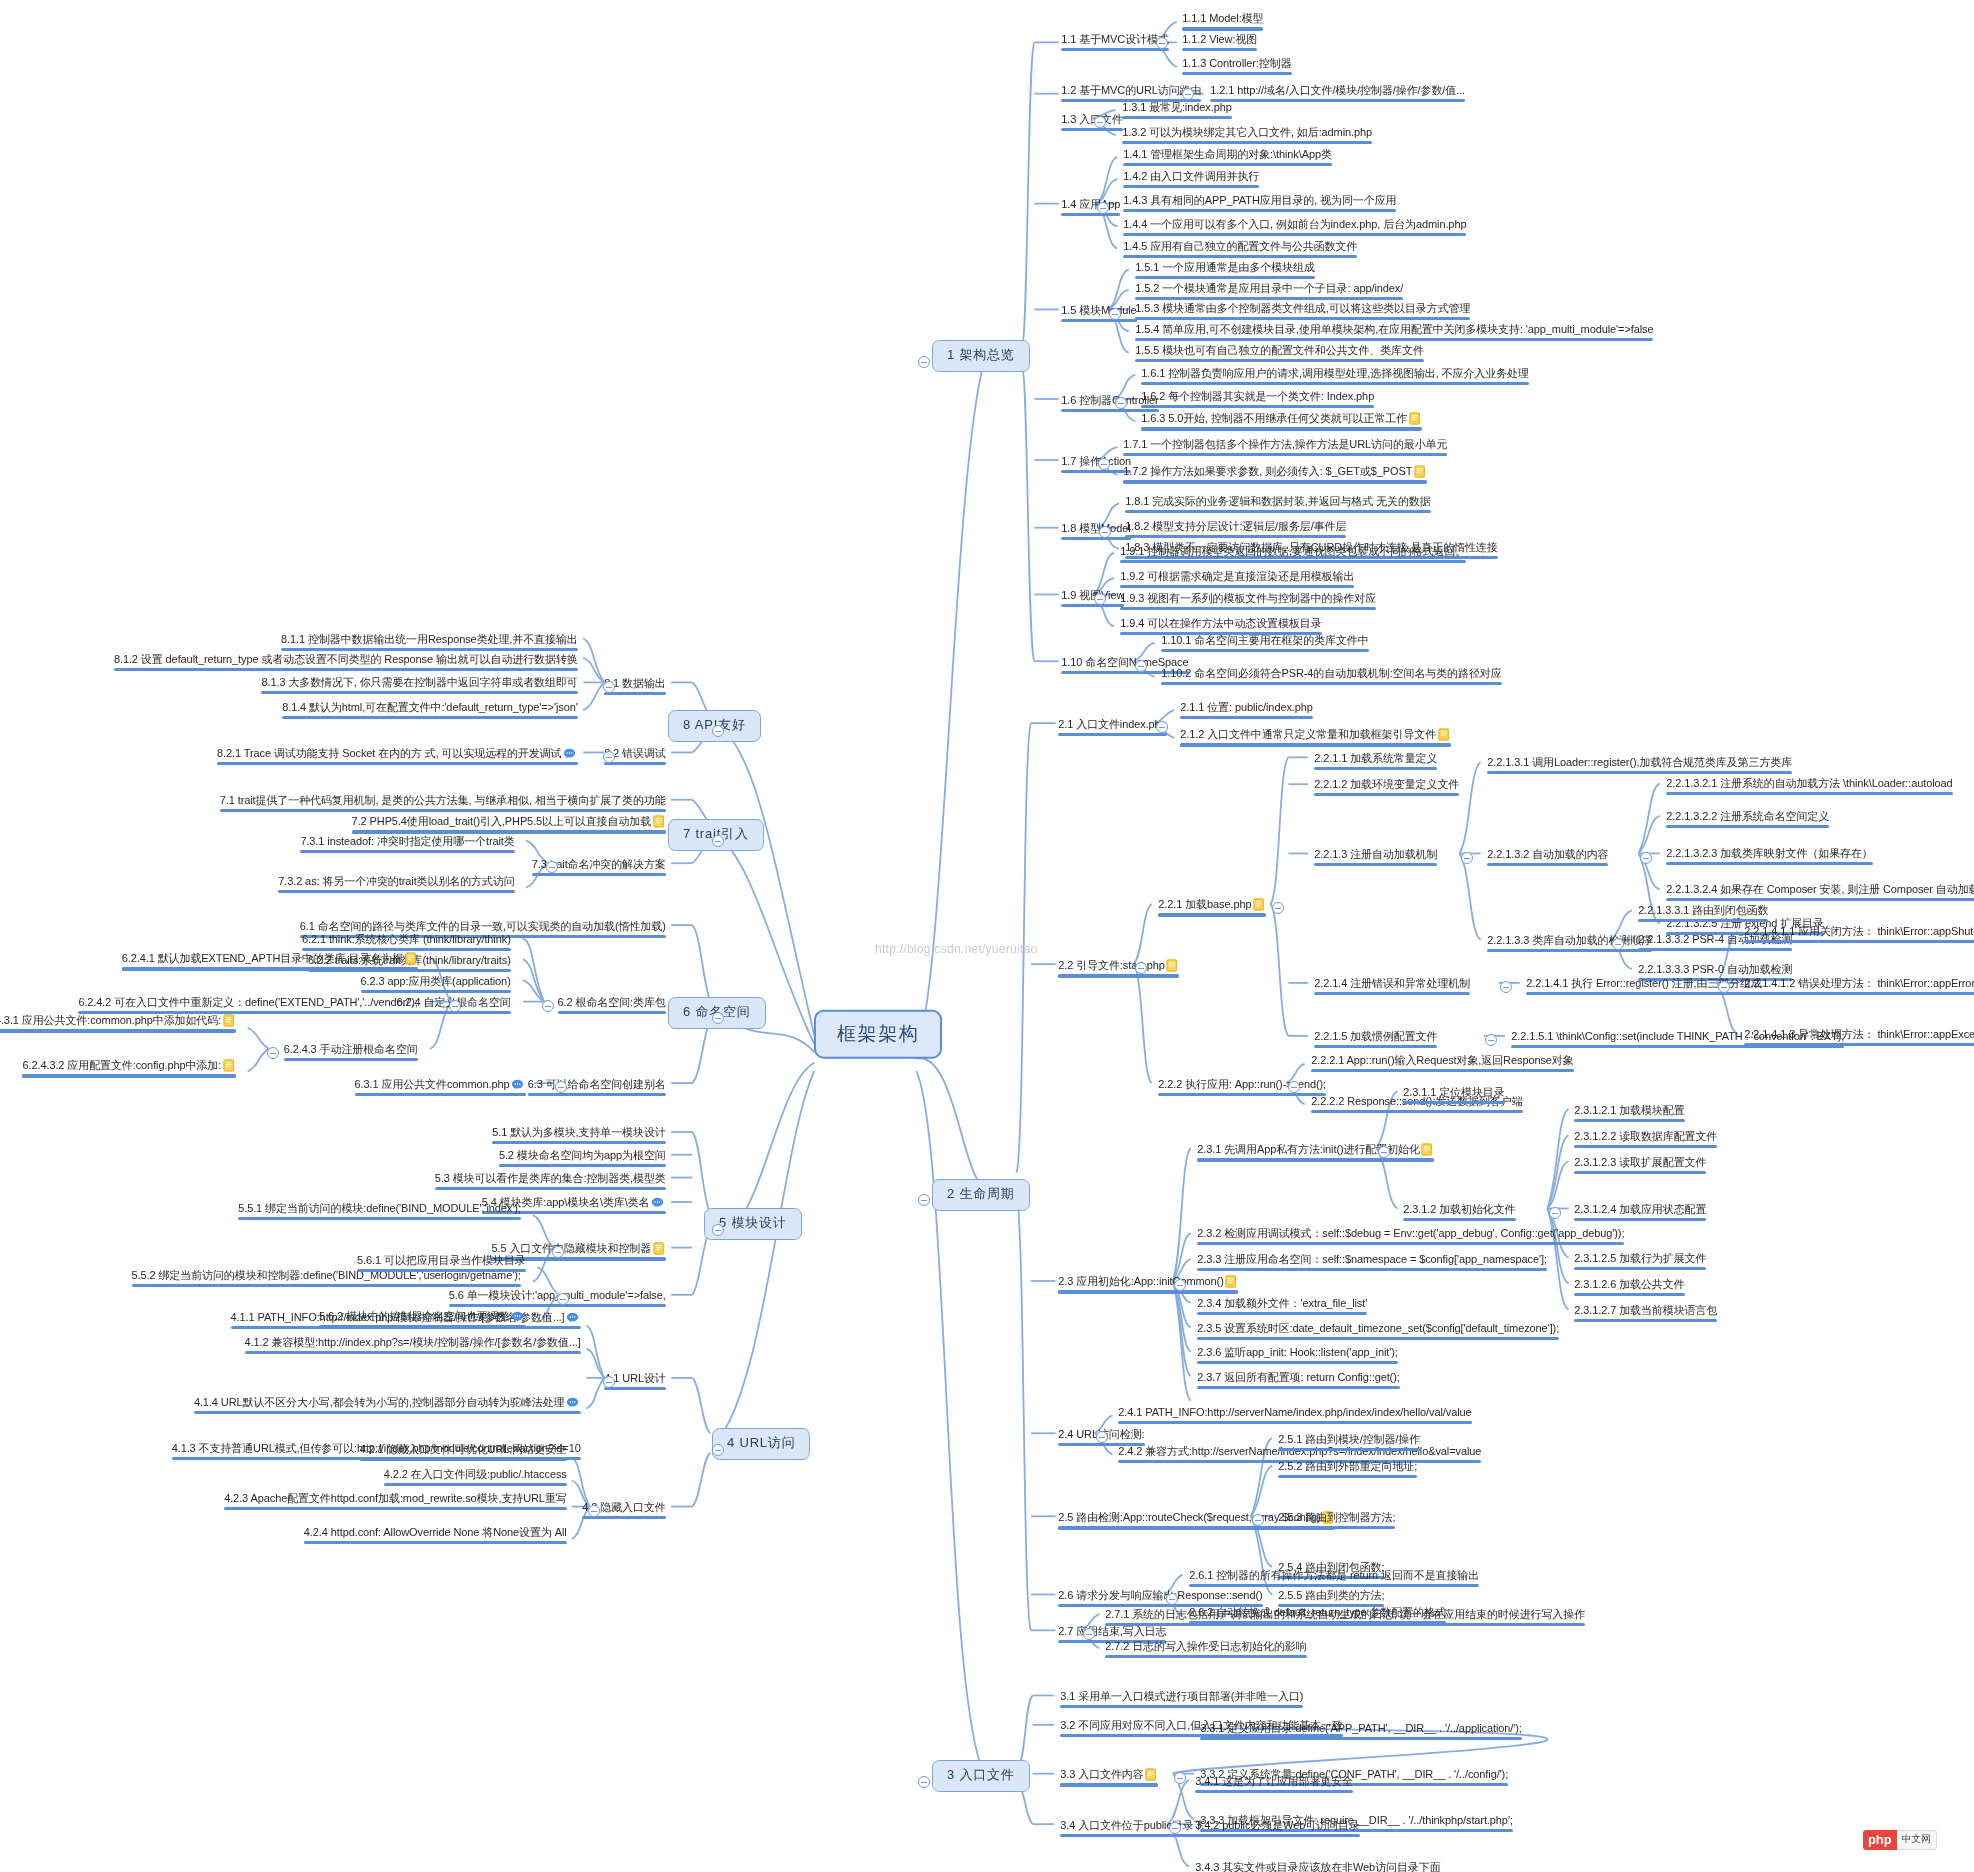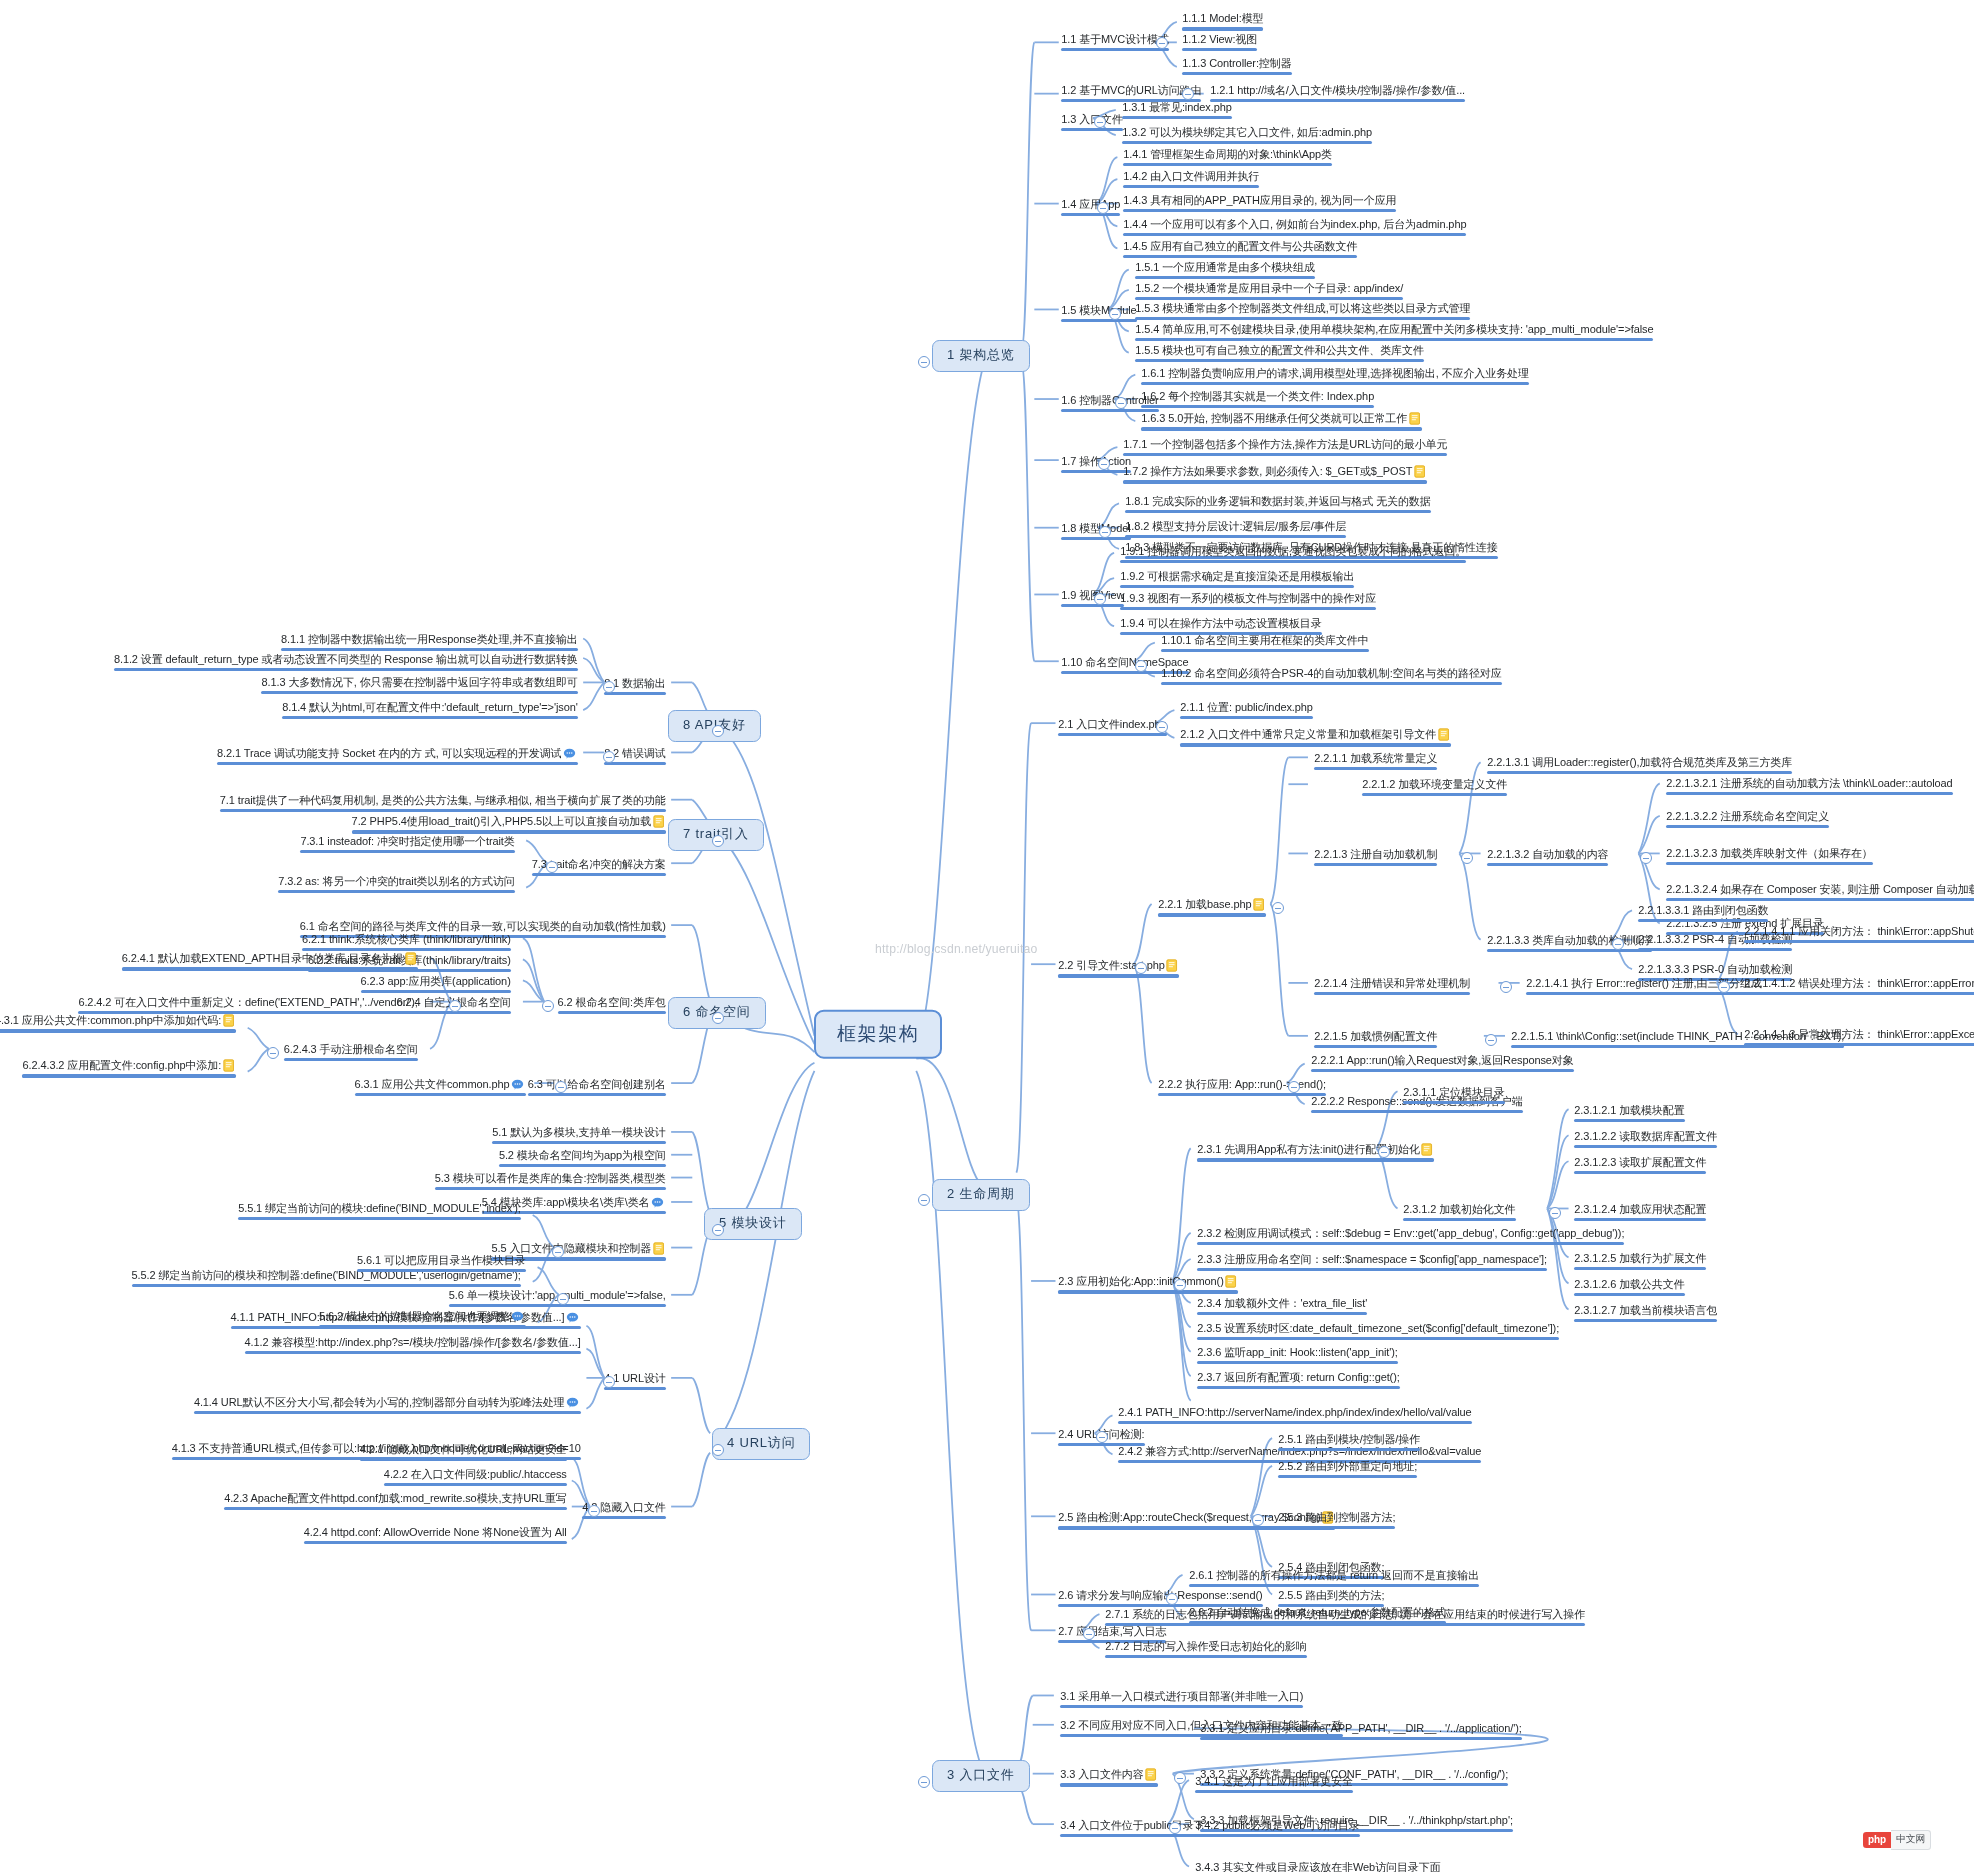--- a/index.html
+++ b/index.html
@@ -88,21 +88,21 @@
     letter-spacing: 0.2px;
   }
   .wm-logo {
     position: absolute;
     display: flex; align-items: center;
     font-size: 10.6px;
   }
   .wm-logo .php {
     background: #e8453c; color: #fff;
     border-radius: 3.3px 0 0 3.3px;
-    padding: 2.4px 4.9px; font-weight: bold; font-size: 10px;
+    padding: 2.4px 4.9px; font-weight: bold; font-size: 13px;
   }
   .wm-logo .cn {
     background: #f5f6f7; color: #4a4f55;
     border: 0.8px solid #d9dde1; border-left: none;
     border-radius: 0 3.3px 3.3px 0;
     padding: 2.4px 4.9px; font-size: 9.8px;
   }
 </style>
 </head>
 <body>
@@ -457,21 +457,21 @@
         </svg></span><span class="bar"></span></div>
   <div class="toggle" style="left:1135px; top:962px;"></div>
 
   <div class="node topic" style="left:1155px; top:896px;"><span class="txt">2.2.1  加载base.php</span><span class="ico"><svg width="11.4" height="13" viewBox="0 0 14 16">
           <rect x="1" y="1" width="12" height="14" rx="1.5" fill="#fbd24a" stroke="#e0a913"></rect>
           <path d="M3.5 4.5h7M3.5 7h7M3.5 9.5h5" stroke="#fff" stroke-width="1.1"></path>
         </svg></span><span class="bar"></span></div>
   <div class="toggle" style="left:1272px; top:902px;"></div>
 
   <div class="node topic" style="left:1311px; top:750px;"><span class="txt">2.2.1.1  加载系统常量定义</span><span class="bar"></span></div>
-  <div class="node topic" style="left:1311px; top:776px;margin-left:48px;"><span class="txt">2.2.1.2  加载环境变量定义文件</span><span class="bar"></span></div>
+  <div class="node topic" style="left:1311px; top:776px;"><span class="txt">2.2.1.2  加载环境变量定义文件</span><span class="bar"></span></div>
 
   <div class="node topic" style="left:1311px; top:846px;"><span class="txt">2.2.1.3  注册自动加载机制</span><span class="bar"></span></div>
   <div class="toggle" style="left:1461px; top:852px;"></div>
   <div class="node topic" style="left:1484px; top:754px;"><span class="txt">2.2.1.3.1  调用Loader::register(),加载符合规范类库及第三方类库</span><span class="bar"></span></div>
 
   <div class="node topic" style="left:1484px; top:846px;"><span class="txt">2.2.1.3.2  自动加载的内容</span><span class="bar"></span></div>
   <div class="toggle" style="left:1640px; top:852px;"></div>
   <div class="node topic" style="left:1663px; top:775px;"><span class="txt">2.2.1.3.2.1  注册系统的自动加载方法 \think\Loader::autoload</span><span class="bar"></span></div>
   <div class="node topic" style="left:1663px; top:808px;"><span class="txt">2.2.1.3.2.2  注册系统命名空间定义</span><span class="bar"></span></div>
   <div class="node topic" style="left:1663px; top:845px;"><span class="txt">2.2.1.3.2.3  加载类库映射文件（如果存在）</span><span class="bar"></span></div>

